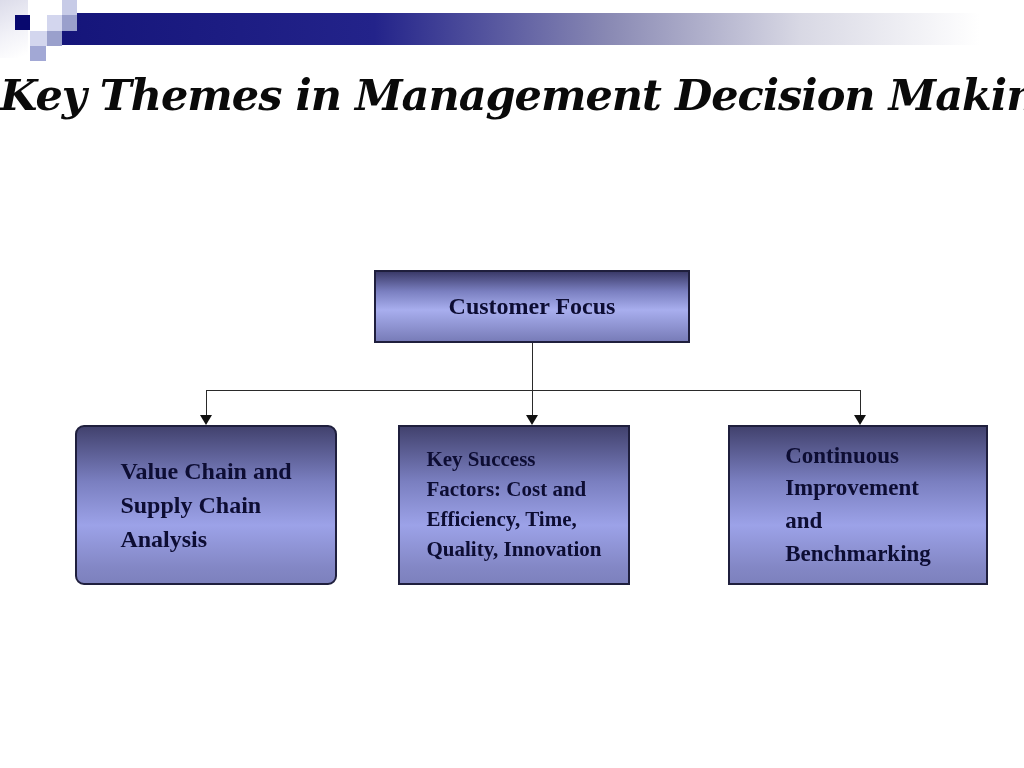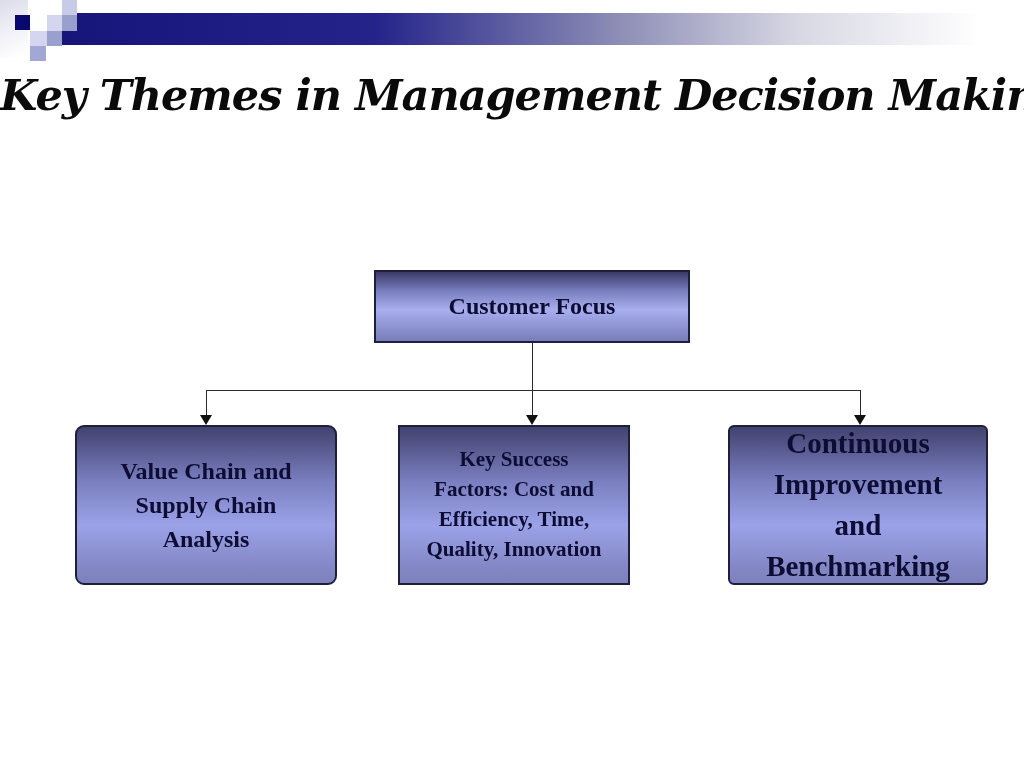--- a/index.html
+++ b/index.html
@@ -44,38 +44,37 @@
   }
 
   
   .node {
     position: absolute;
     box-sizing: border-box;
     border: 2px solid #1f1f3d;
     display: flex;
     align-items: center;
     justify-content: center;
-    text-align: center;
     color: #0d0d33;
     font-weight: bold;
     white-space: pre-line;
   }
   .node-root {
     left: 374px; top: 270px; width: 316px; height: 73px;
     font-size: 24px;
     background: linear-gradient(180deg, #3b3b69 0%, #7a7fc0 28%, #a8aeee 55%, #787cb8 100%);
   }
   .node-child {
     top: 425px; height: 160px;
     background: linear-gradient(180deg, #42426e 0%, #7a7fc0 35%, #9ca2e8 63%, #8387c5 90%, #7d81bd 100%);
     line-height: 1.42;
   }
   .node-left   { left: 75px;  width: 262px; font-size: 24px; border-radius: 9px; }
   .node-mid    { left: 398px; width: 232px; font-size: 21px; }
-  .node-right  { left: 728px; width: 260px; font-size: 29px; border-radius: 6px; }
+  .node-right  { left: 728px; width: 260px; font-size: 23px; }
 
   
   .line { position: absolute; background: #2a2a2a; }
   .line-v-root { left: 532px; top: 343px; width: 1px; height: 47px; }
   .line-h      { left: 206px; top: 390px; width: 654px; height: 1px; }
   .line-v-l    { left: 206px; top: 390px; width: 1px; height: 26px; }
   .line-v-m    { left: 532px; top: 390px; width: 1px; height: 26px; }
   .line-v-r    { left: 860px; top: 390px; width: 1px; height: 26px; }
   .arrow {
     position: absolute; top: 415px; width: 0; height: 0;

